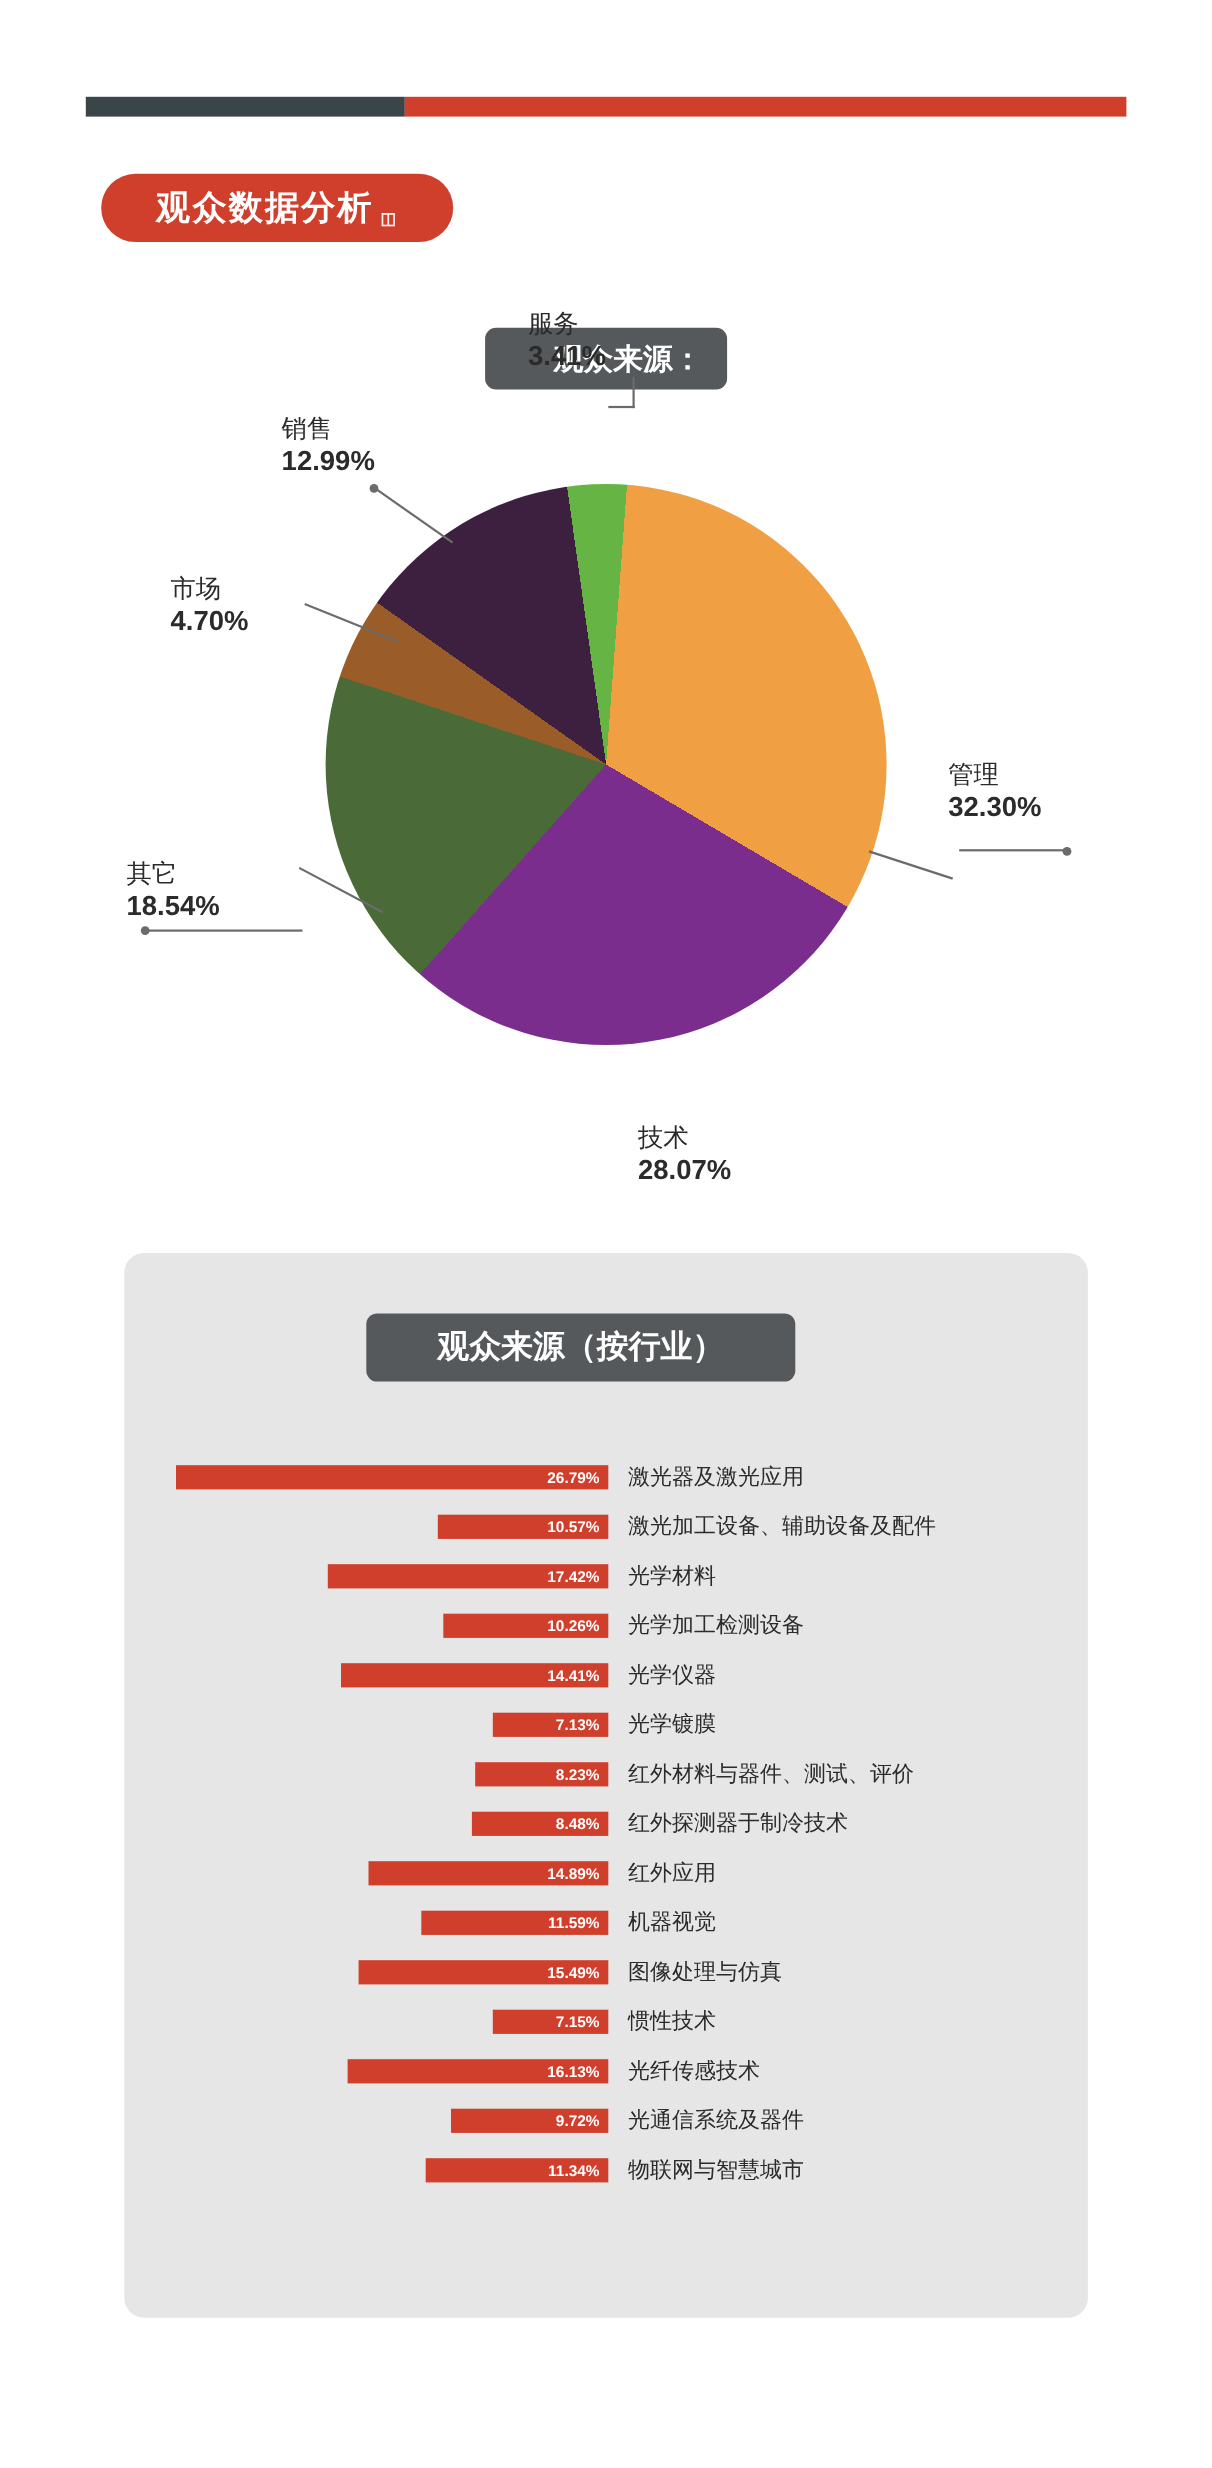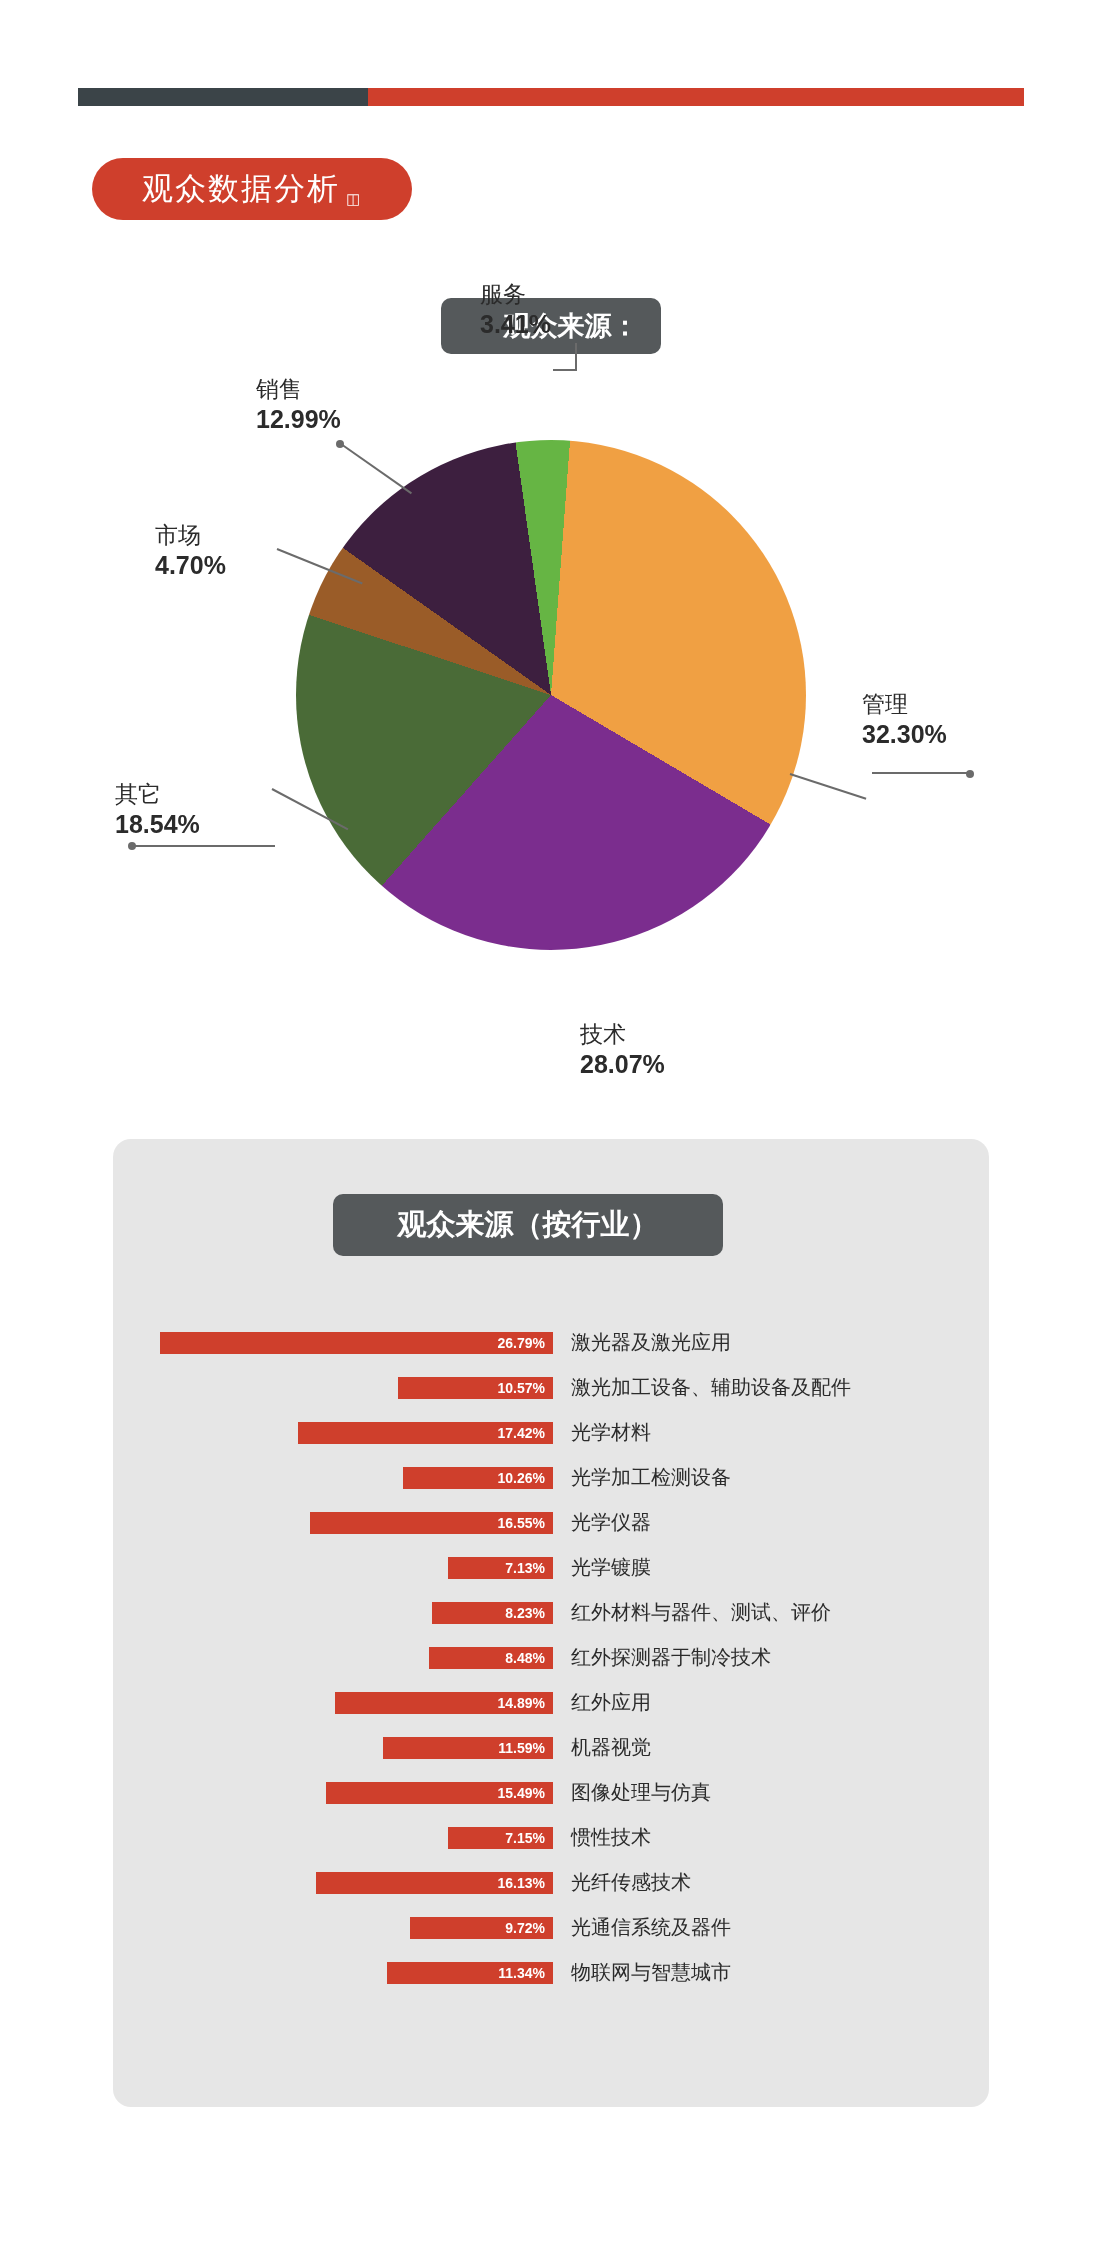--- a/index.html
+++ b/index.html
@@ -41,21 +41,21 @@
     top: 158px;
     width: 320px;
     height: 62px;
     background: #cf3f2c;
     border-radius: 31px;
     color: #fff;
     display: flex;
     align-items: center;
     justify-content: center;
     font-size: 31px;
-    font-weight: normal;
+    font-weight: bold;
     letter-spacing: 2px;
   }
   .title-pill .pill-text { padding-right: 6px; }
   .title-pill .pill-icon {
     font-size: 15px;
     align-self: flex-end;
     margin-bottom: 12px;
     opacity: .95;
   }
 
@@ -253,21 +253,21 @@
       <div class="bar-label">光学材料</div>
     </div>
     <div class="bar-row">
       <div class="bar-track">
         <div class="bar" style="width: 150.5px;">10.26%</div>
       </div>
       <div class="bar-label">光学加工检测设备</div>
     </div>
     <div class="bar-row">
       <div class="bar-track">
-        <div class="bar" style="width: 242.7px;">16.55%</div>
+        <div class="bar" style="width: 242.7px;">14.41%</div>
       </div>
       <div class="bar-label">光学仪器</div>
     </div>
     <div class="bar-row">
       <div class="bar-track">
         <div class="bar" style="width: 104.6px;">7.13%</div>
       </div>
       <div class="bar-label">光学镀膜</div>
     </div>
     <div class="bar-row">

